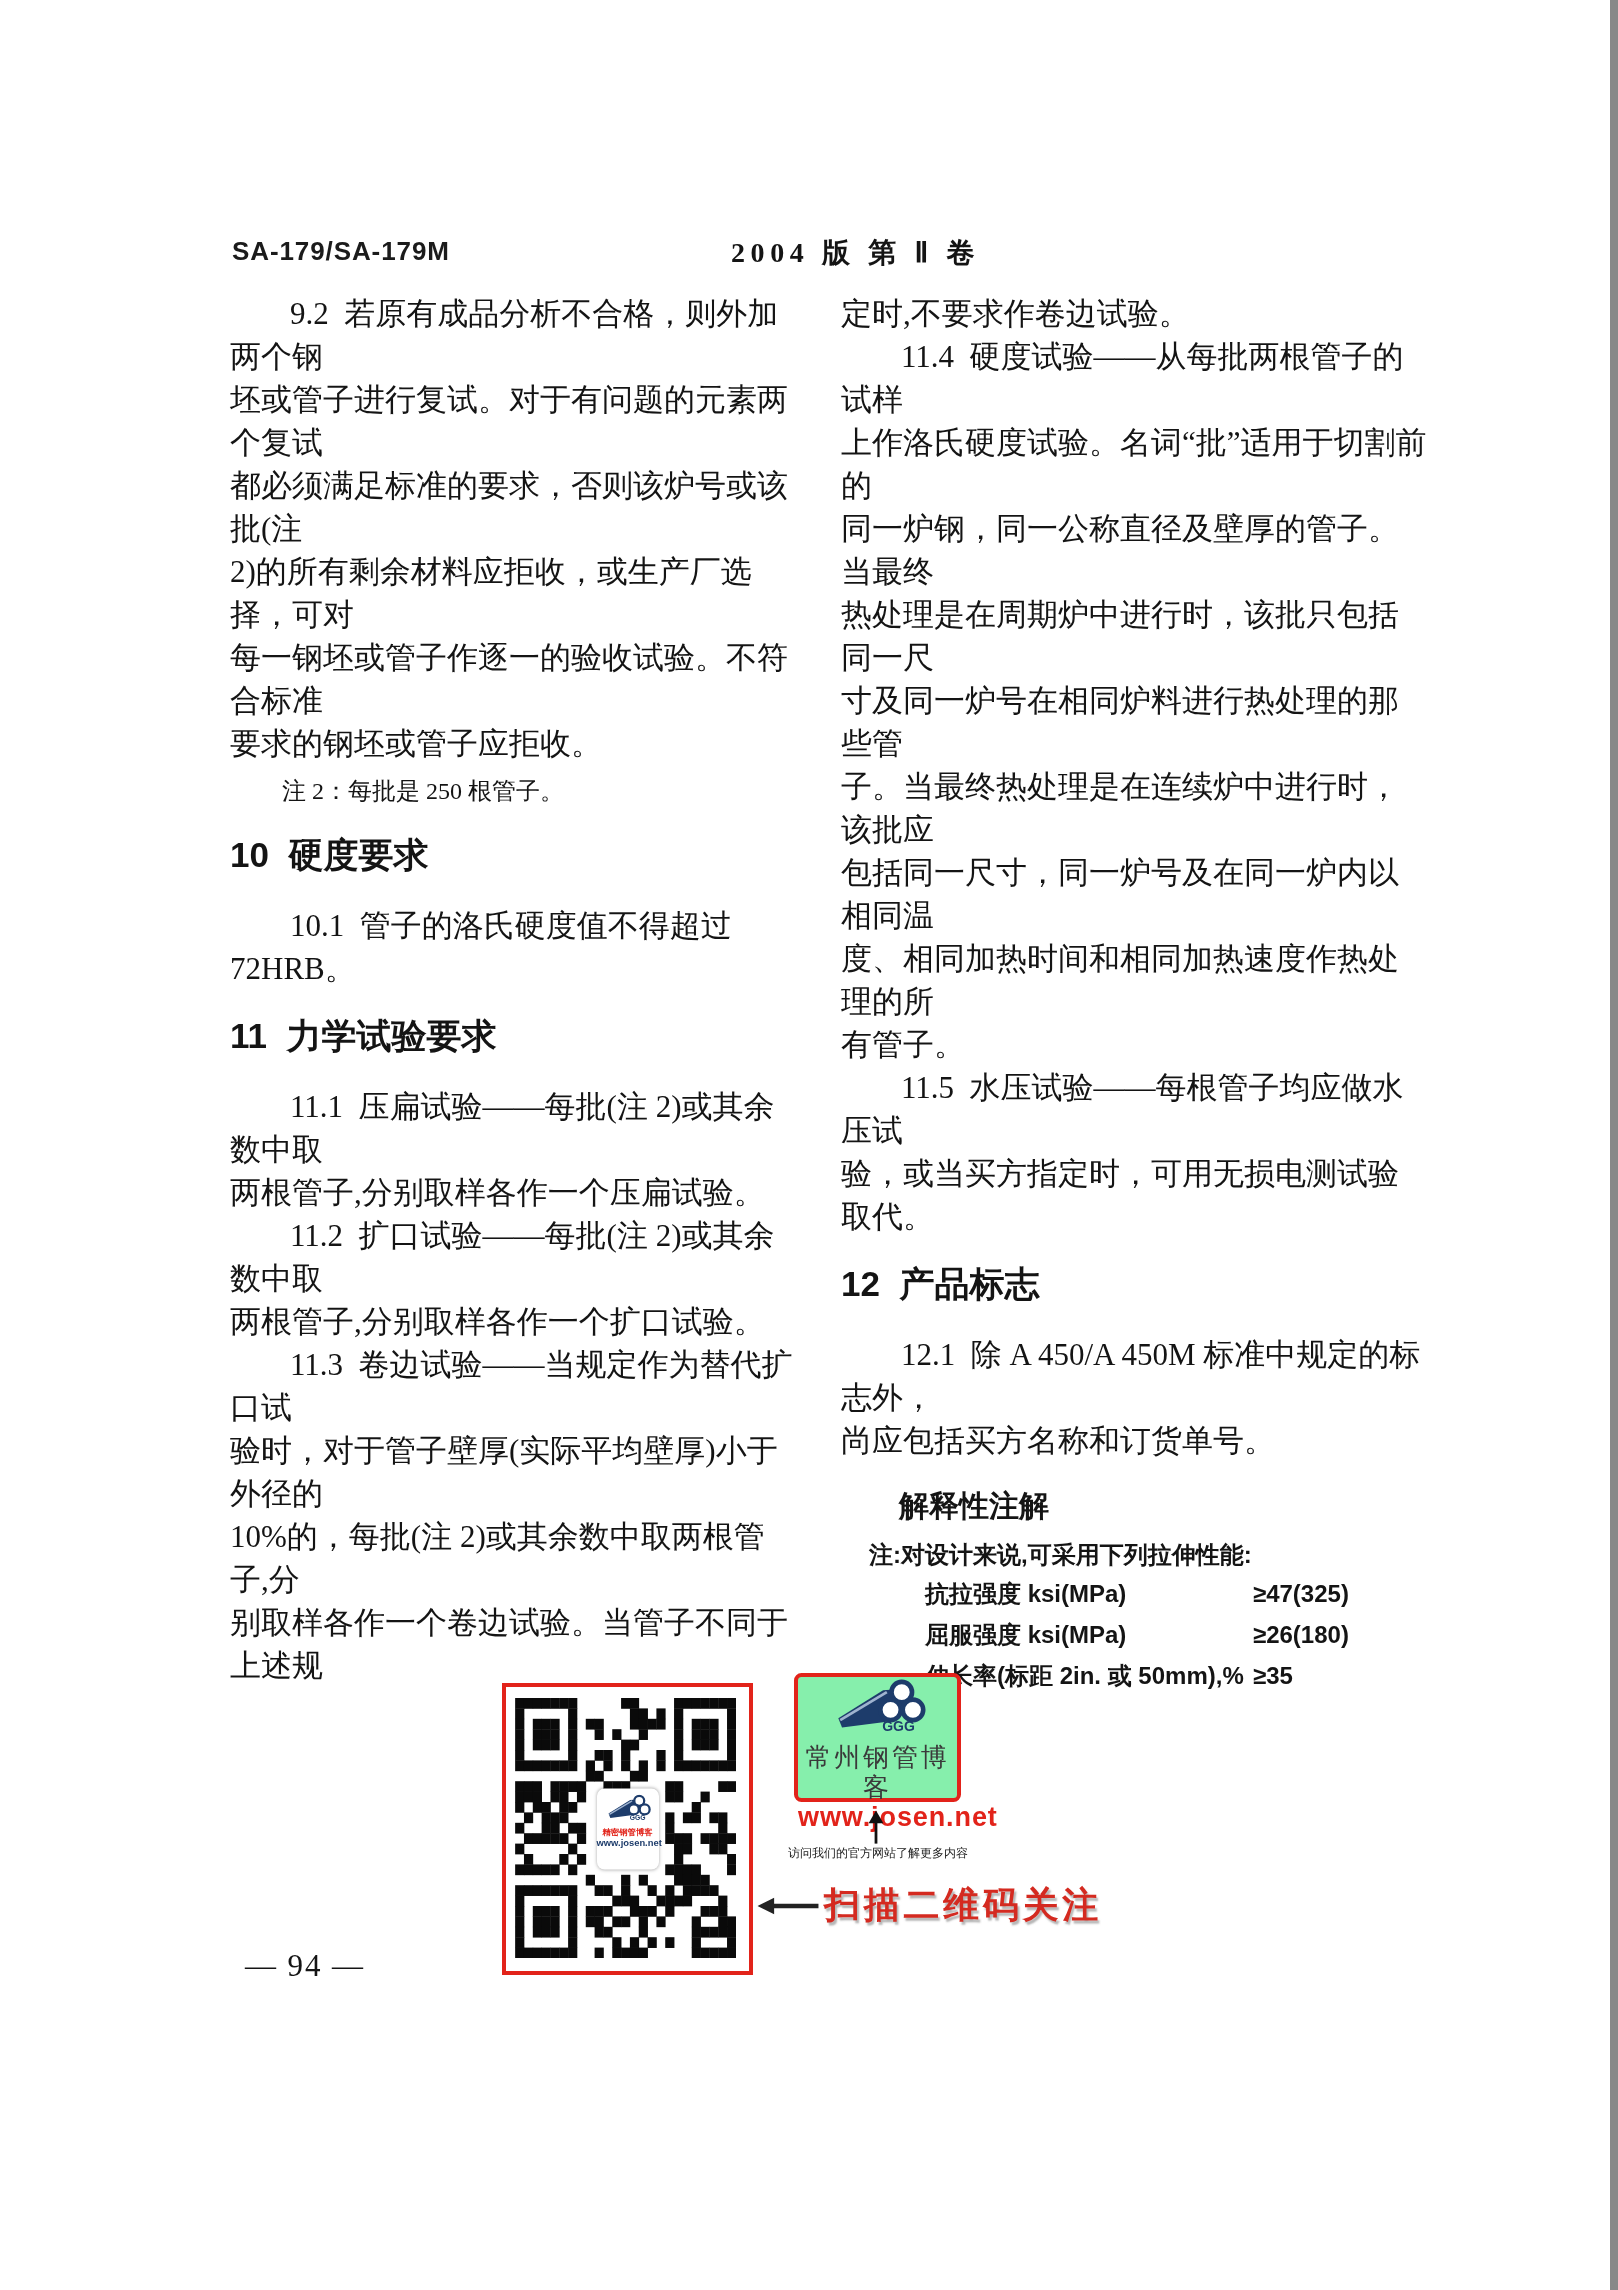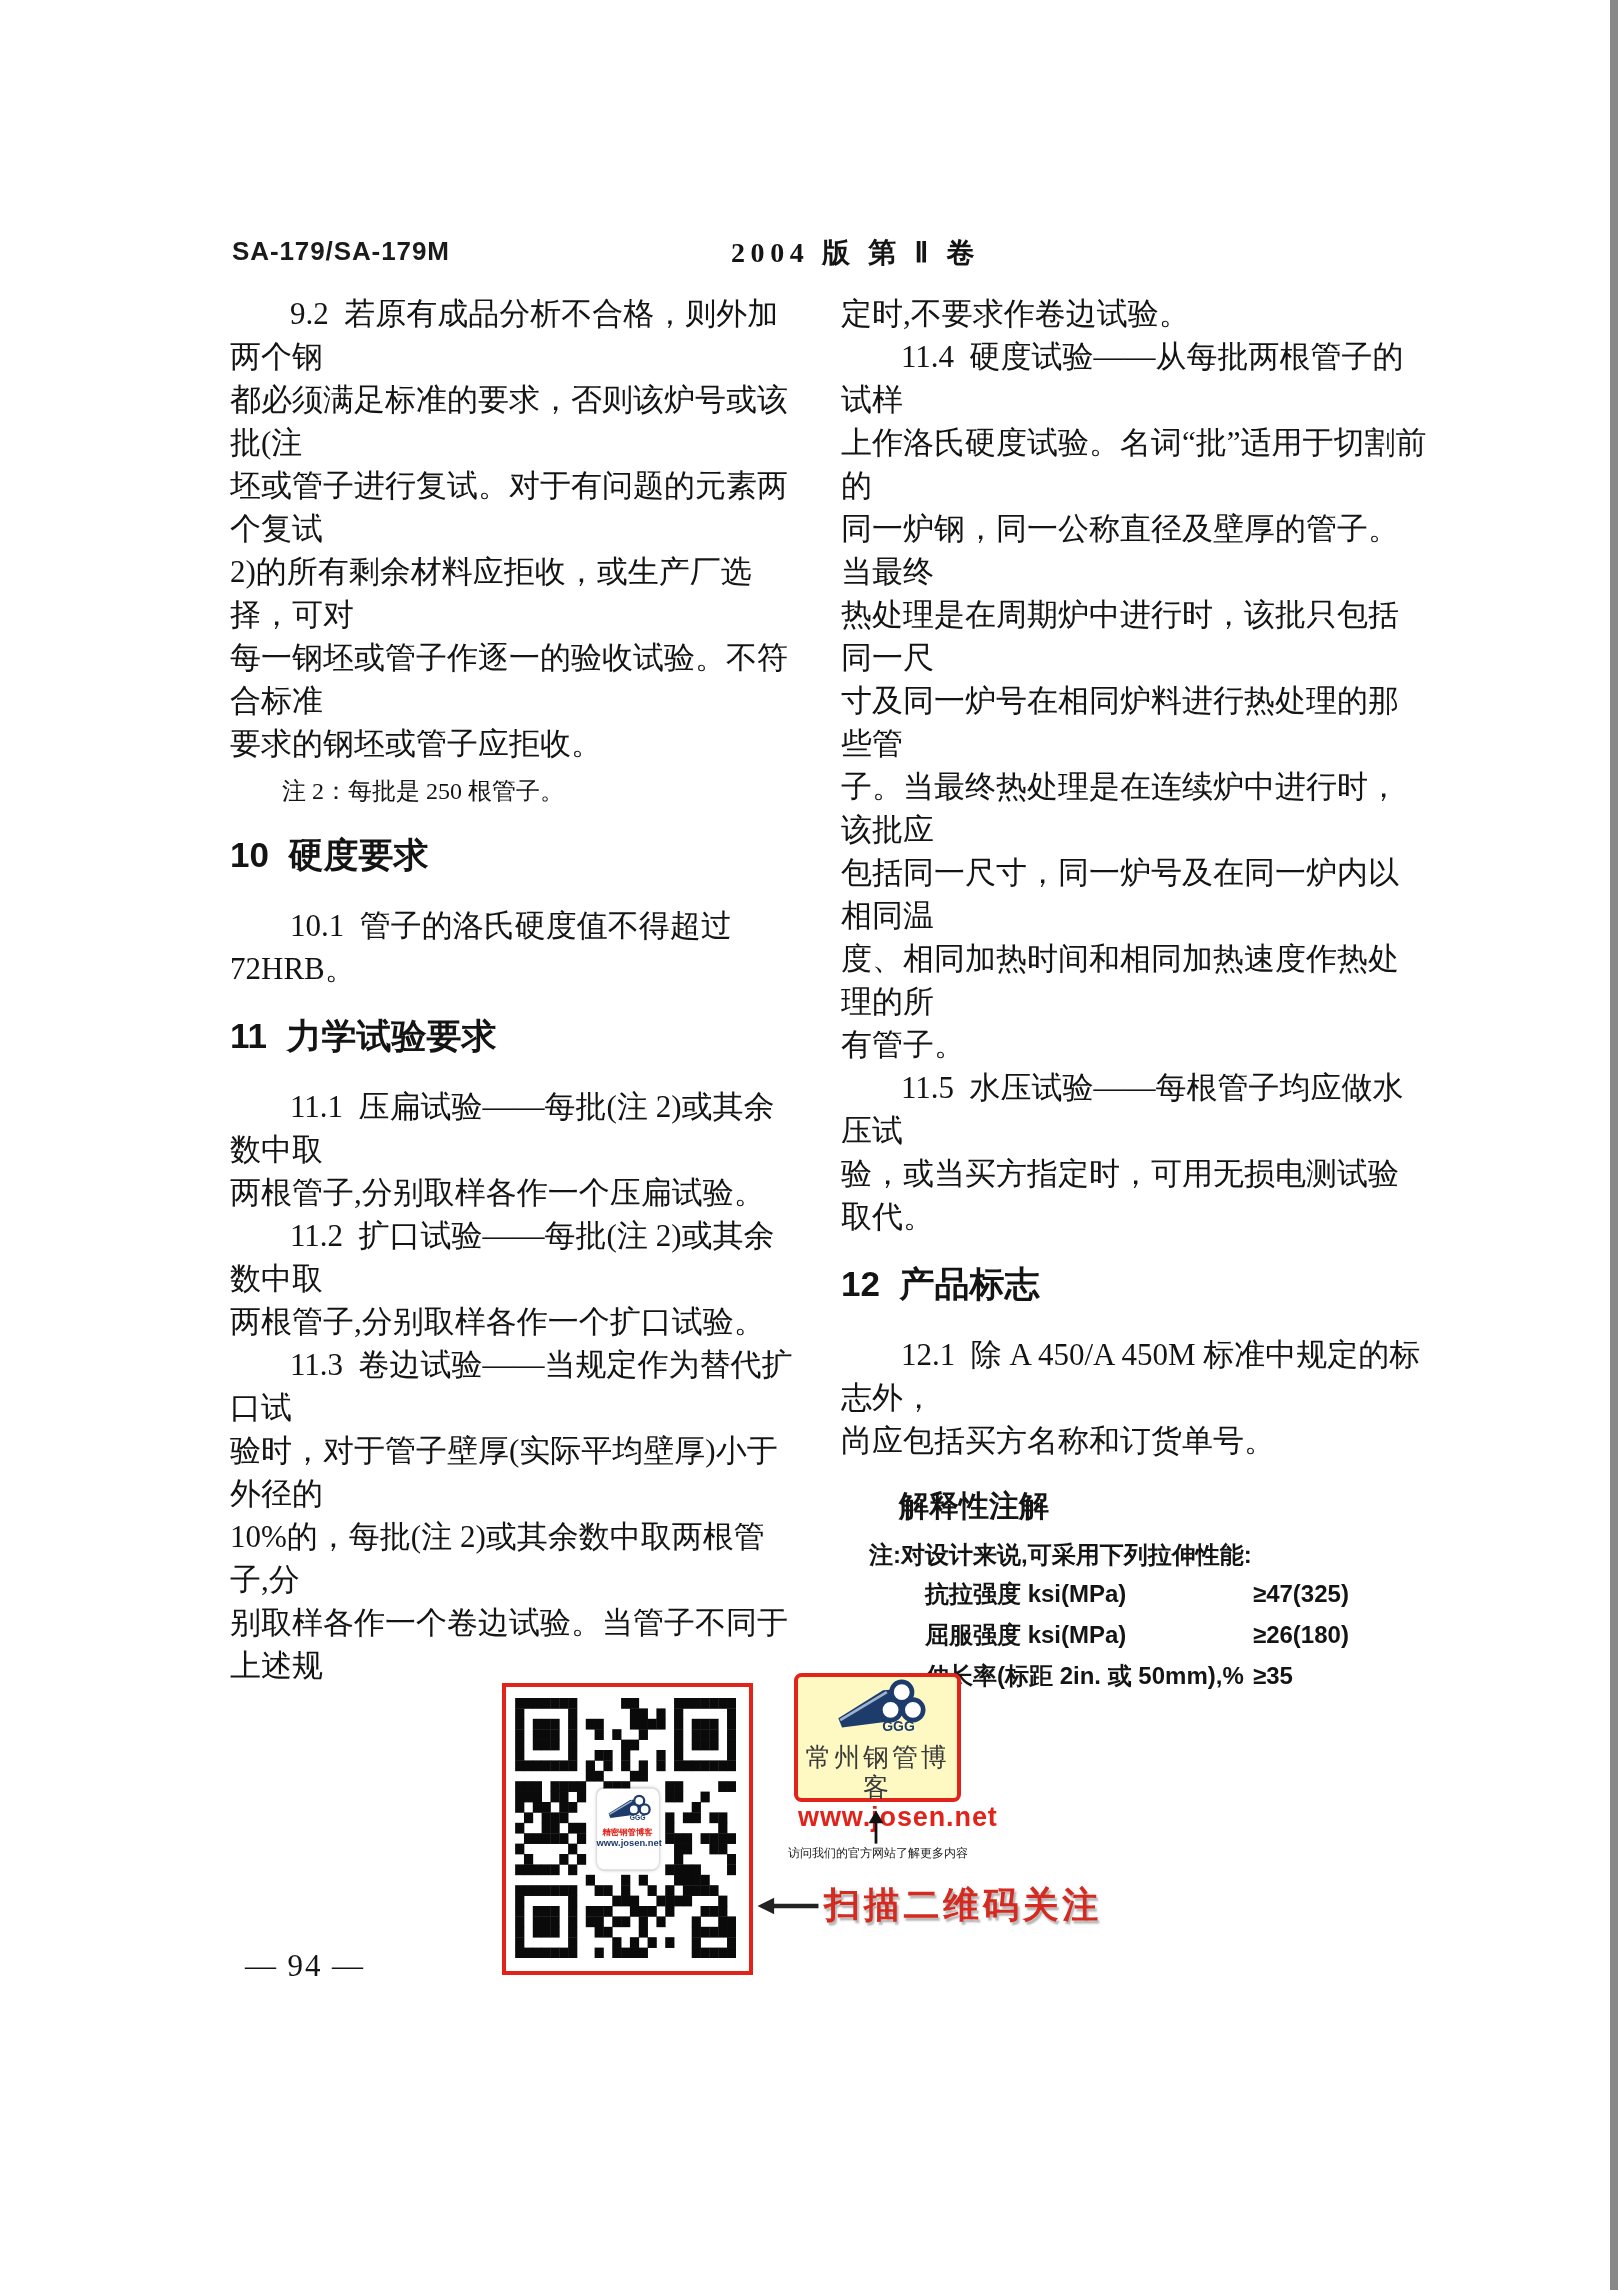--- a/index.html
+++ b/index.html
@@ -30,21 +30,21 @@
   .prop-value{position:absolute;left:412px;top:0;}
   
   .qr-box{left:502px;top:1683px;width:251px;height:292px;background:#fff;
           border:4.7px solid #e2231a;box-sizing:border-box;}
   .qr-cells{position:absolute;left:9.4px;top:11.2px;}
   .qr-mini-logo{position:absolute;left:50%;top:50%;transform:translate(-50%,-50%);
           width:62px;height:81px;background:#fff;border-radius:7.5px;
           box-shadow:0 0 3.7px rgba(0,0,0,.35);text-align:center;padding-top:5.6px;box-sizing:border-box;}
   .qr-mini-red{font-size:8.4px;line-height:10.3px;color:#e2231a;font-family:"Liberation Sans",sans-serif;font-weight:bold;}
   .qr-mini-url{font-size:9.4px;line-height:11.2px;color:#1d3c6b;font-family:"Liberation Sans",sans-serif;font-weight:bold;}
-  .logo-box{left:794px;top:1673px;width:167px;height:129px;background:#fef9c3;
+  .logo-box{left:794px;top:1673px;width:167px;height:129px;background:#86efac;
             border:4.7px solid #e2231a;border-radius:7.5px;box-sizing:border-box;text-align:center;}
   .brand-name{font-size:26px;line-height:30px;color:#3a3a3a;letter-spacing:2.8px;margin-top:1.9px;}
   .brand-url{font-family:"Liberation Sans",sans-serif;font-weight:bold;
              font-size:27px;line-height:28px;color:#e2231a;letter-spacing:0.9px;}
   .visit-caption{left:761px;top:1842px;width:234px;text-align:center;
                  font-size:12px;line-height:22.5px;color:#1a1a1a;}
   .scan-caption{left:824px;top:1881px;font-weight:bold;font-size:36px;letter-spacing:3.7px;
                 color:#d42a20;text-shadow:1.9px 2.8px 1.9px rgba(140,140,140,.65);}
   .footer-page{left:245px;top:1948px;font-size:31px;letter-spacing:1.9px;}
 </style>
@@ -52,22 +52,22 @@
 <body>
 
 <div class="page">
 
   <div class="abs hdr-left">SA-179/SA-179M</div>
   <div class="abs hdr-right">2004 版  第 Ⅱ 卷</div>
 
   <div class="col col-left">
     <div>
       <span class="tline indent">9.2  若原有成品分析不合格，则外加两个钢</span>
+      <span class="tline">坯或管子进行复试。对于有问题的元素两个复试</span>
       <span class="tline">都必须满足标准的要求，否则该炉号或该批(注</span>
-      <span class="tline">坯或管子进行复试。对于有问题的元素两个复试</span>
       <span class="tline">2)的所有剩余材料应拒收，或生产厂选择，可对</span>
       <span class="tline">每一钢坯或管子作逐一的验收试验。不符合标准</span>
       <span class="tline">要求的钢坯或管子应拒收。</span>
     </div>
     <div class="noteline">注 2：每批是 250 根管子。</div>
     <div class="h-sec">10  硬度要求</div>
     <div class="tline indent gap-top">10.1  管子的洛氏硬度值不得超过 72HRB。</div>
     <div class="h-sec">11  力学试验要求</div>
     <div class="gap-top">
       <span class="tline indent">11.1  压扁试验——每批(注 2)或其余数中取</span>

